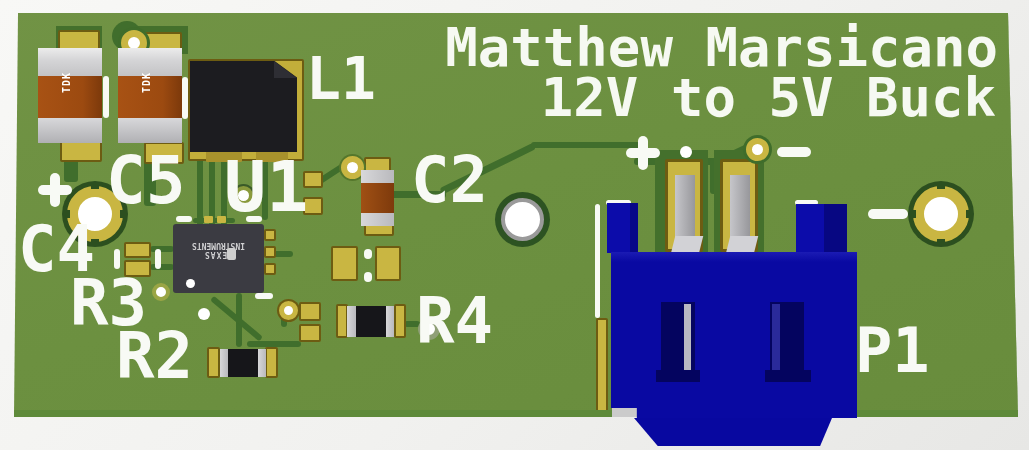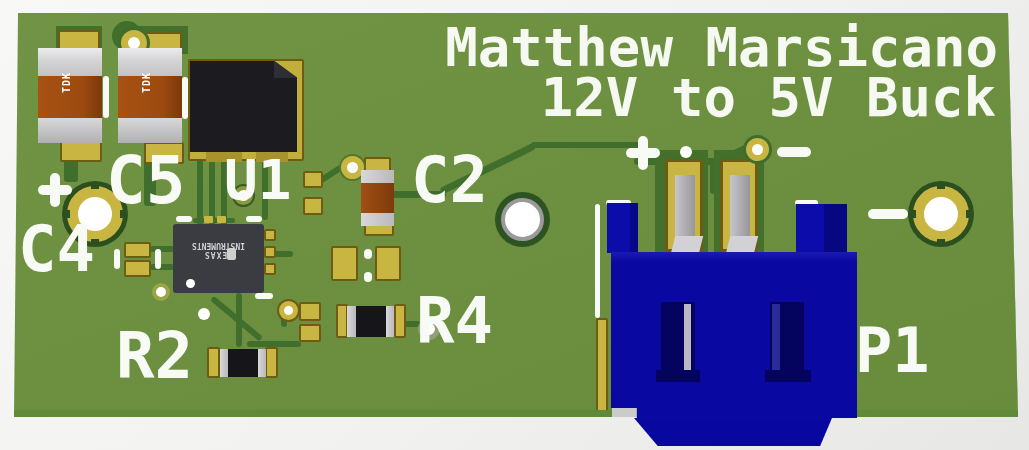--- a/index.html
+++ b/index.html
@@ -183,24 +183,26 @@
       <div class="silk" style="left:0;top:12px;width:34px;height:10px;"></div>
       <div class="silk" style="left:12px;top:0;width:10px;height:34px;"></div>
     </div>
     <div class="abs" role="img" style="left:626px;top:136px;width:34px;height:34px;" aria-label="+">
       <div class="silk" style="left:0;top:12px;width:34px;height:10px;"></div>
       <div class="silk" style="left:12px;top:0;width:10px;height:34px;"></div>
     </div>
     <div class="silk" role="img" style="left:777px;top:147px;width:34px;height:10px;" aria-label="-"></div>
     <div class="silk" role="img" style="left:868px;top:209px;width:40px;height:10px;" aria-label="-"></div>
 
+    <div class="label" style="left:306px;top:50px;font-size:58px;">L1</div>
     <div class="label" style="left:411px;top:148px;font-size:64px;">C2</div>
     <div class="label" style="left:106px;top:148px;font-size:66px;">C5</div>
-    <div class="label" style="left:224px;top:152px;font-size:56px;">U1</div>
+    <div class="label" style="left:224px;top:152px;font-size:70px;">U1</div>
     <div class="label" style="left:18px;top:217px;font-size:64px;">C4</div>
+    <div class="label" style="left:70px;top:271px;font-size:64px;">R3</div>
     <div class="label" style="left:116px;top:324px;font-size:64px;">R2</div>
     <div class="label" style="left:416px;top:289px;font-size:64px;">R4</div>
     <div class="label" style="left:855px;top:320px;font-size:62px;">P1</div>
 
     <div class="title" style="right:31px;top:21px;font-size:54px;">Matthew Marsicano</div>
     <div class="title" style="right:33px;top:71px;font-size:54px;">12V to 5V Buck</div>
 
     <div class="abs" style="left:14px;top:410px;width:1004px;height:7px;background:#5e8a3a;"></div>
     <div class="abs" style="left:1008px;top:13px;width:8px;height:406px;background:#5d883a;transform:rotate(-1.4deg);transform-origin:left top;"></div>
   </div>

